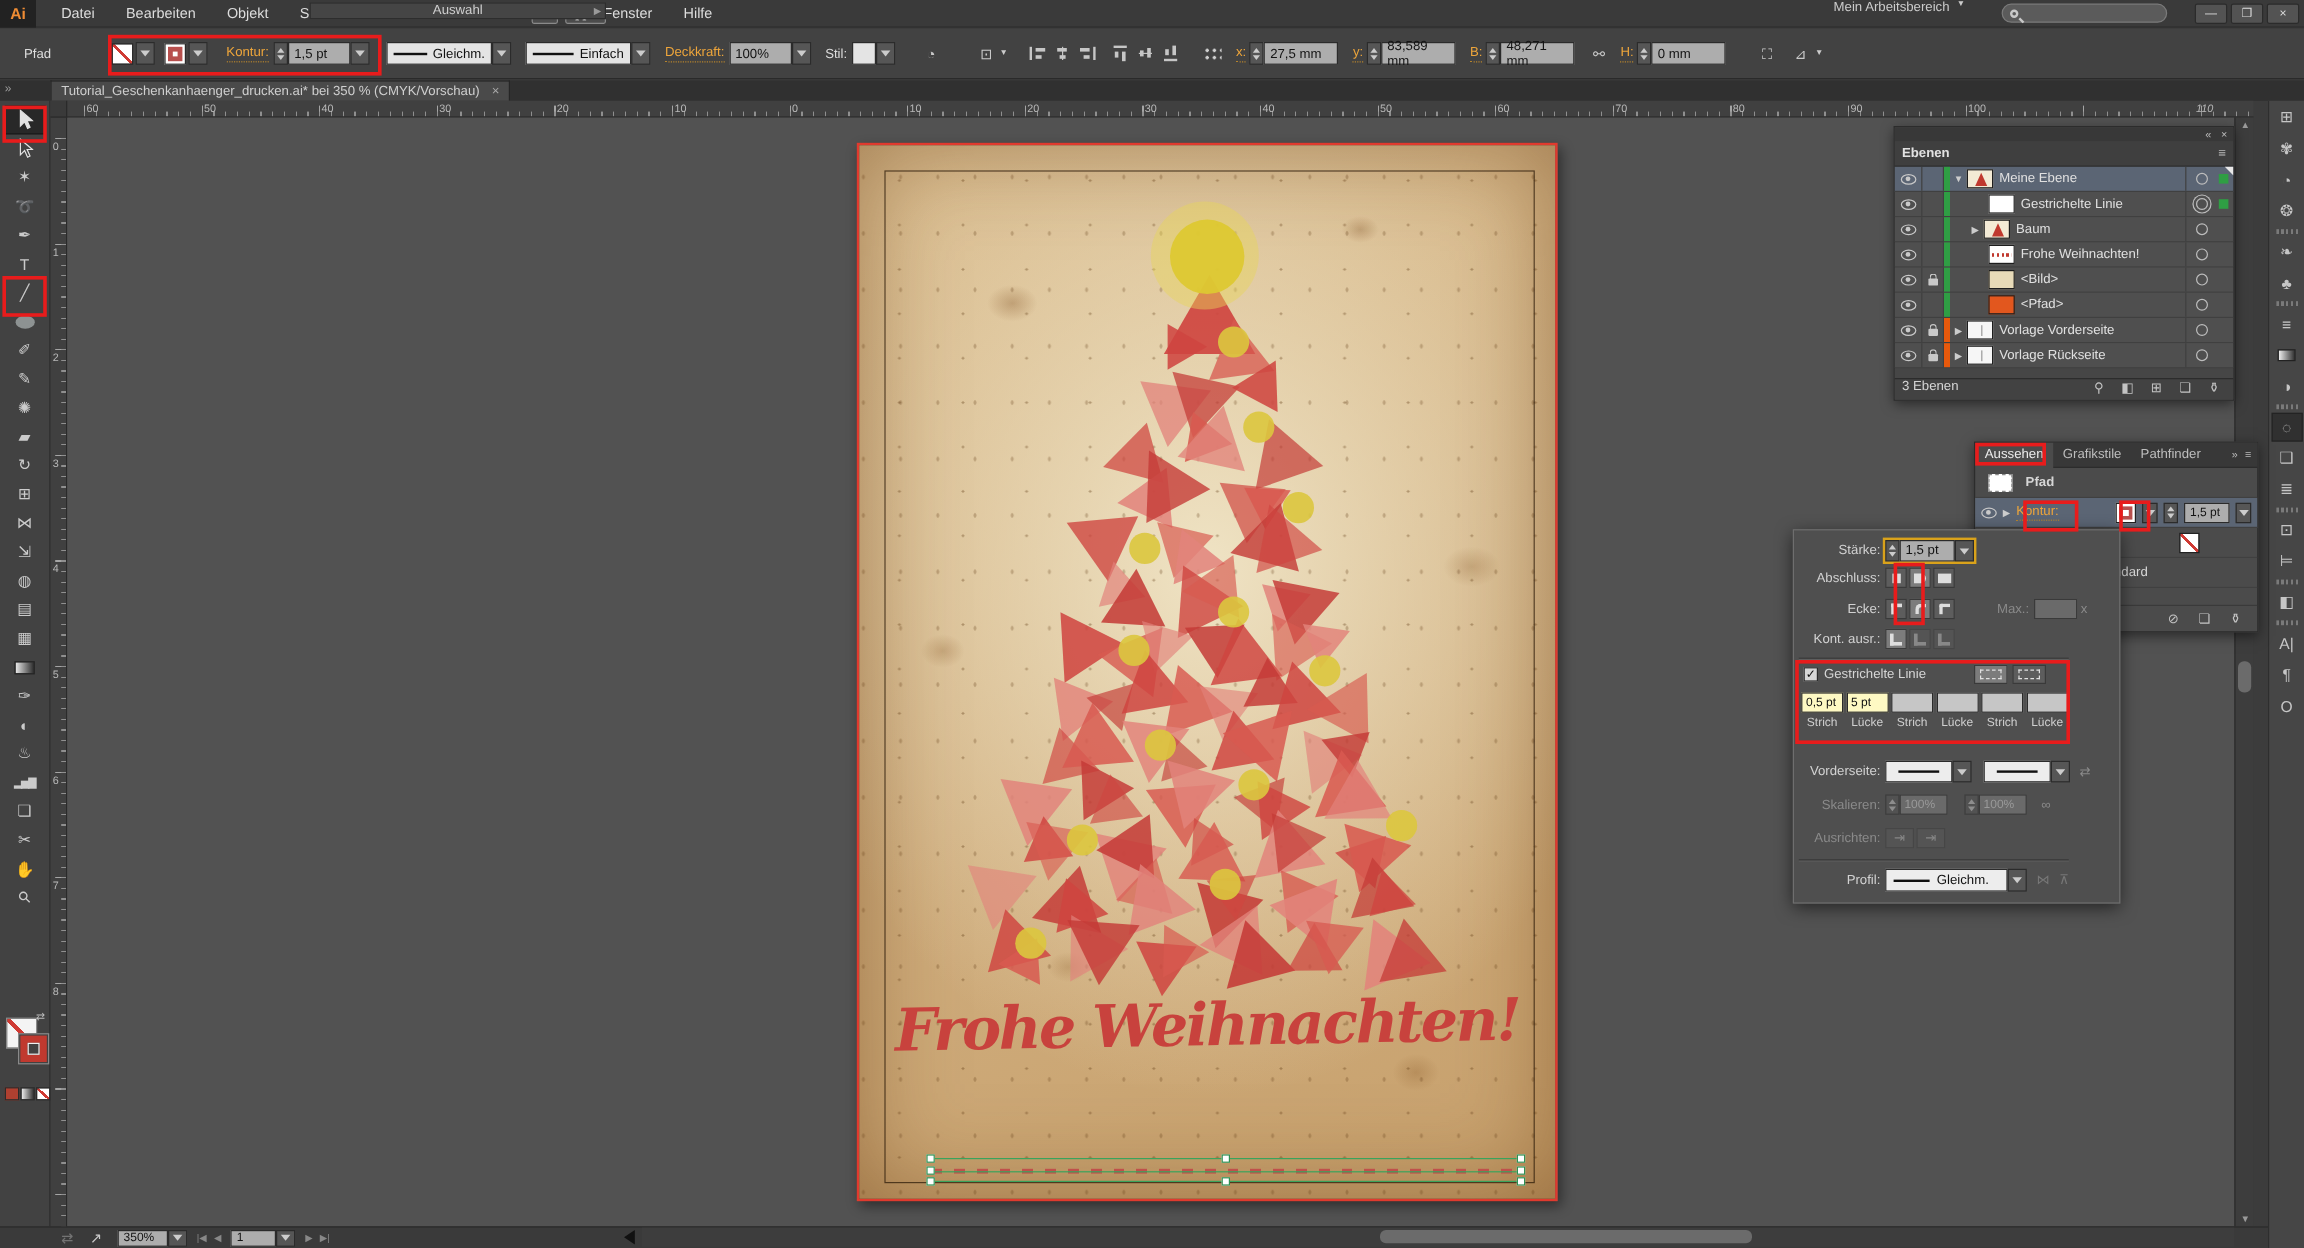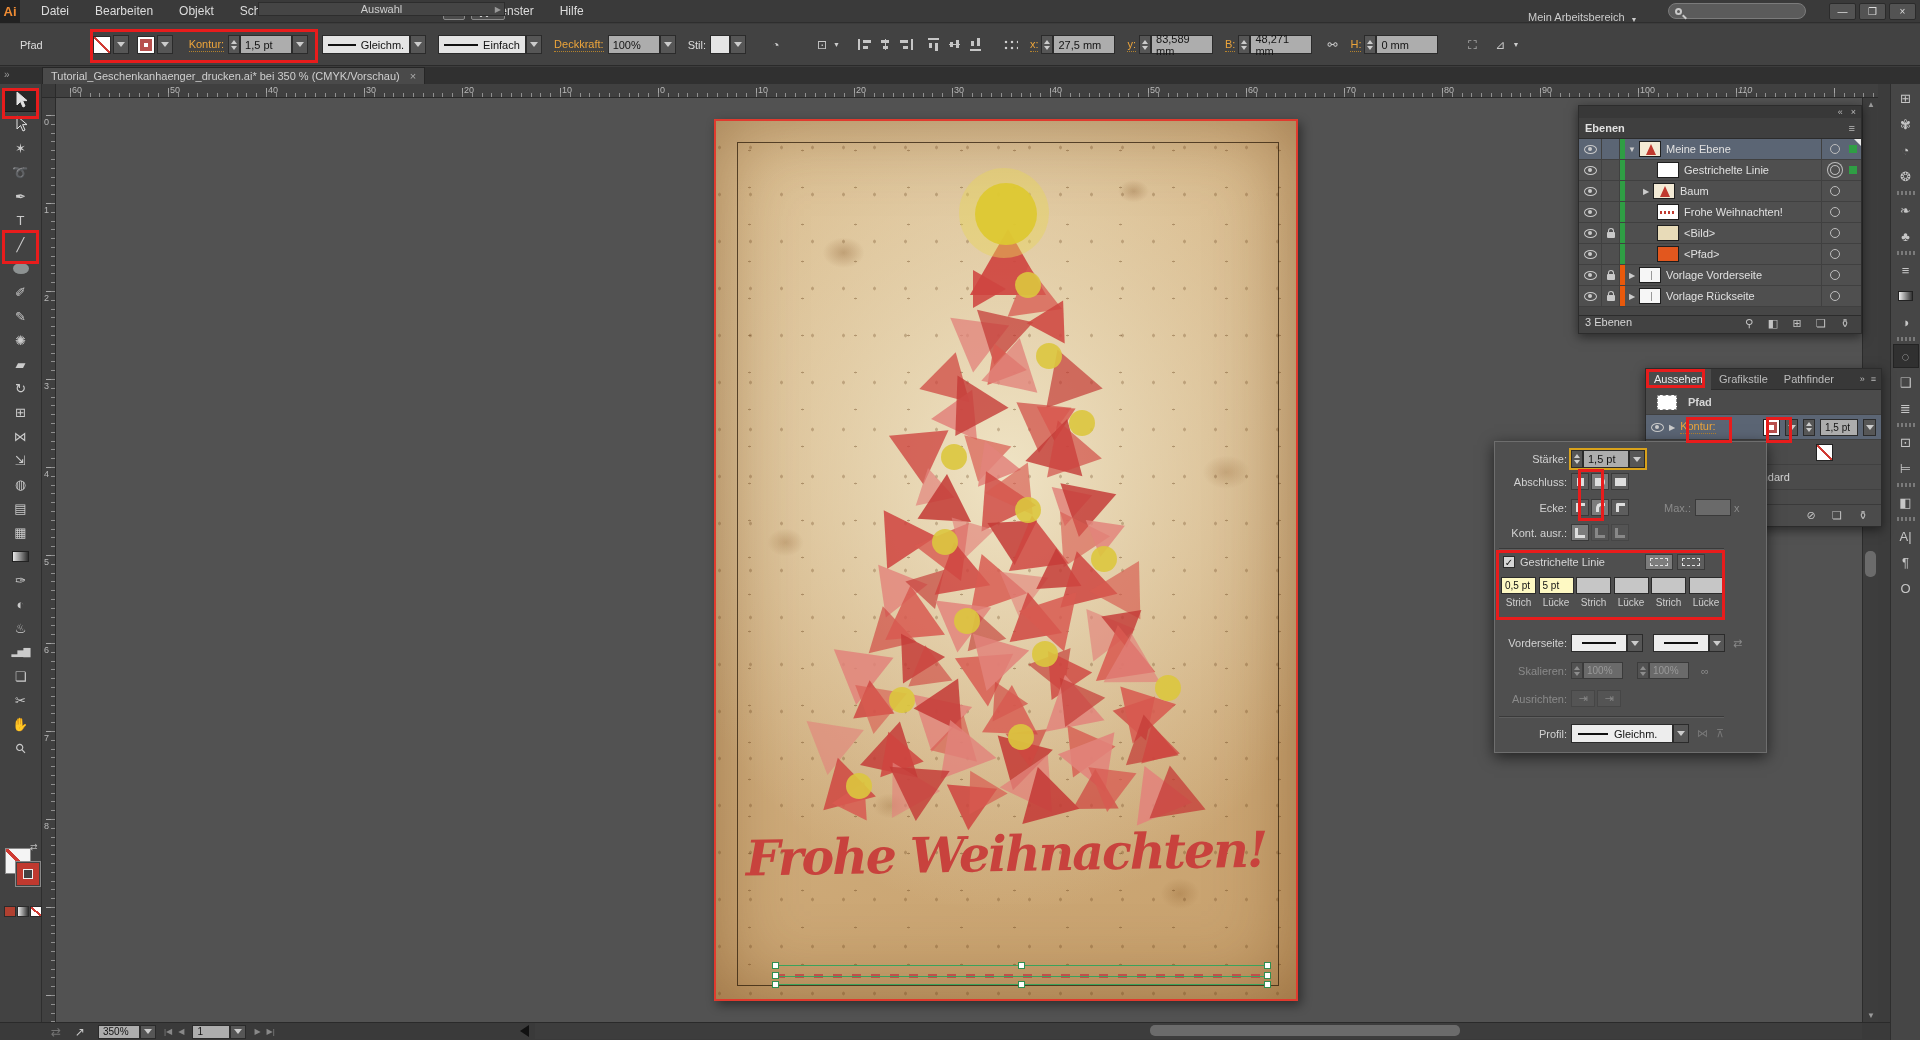--- a/index.html
+++ b/index.html
@@ -1,27 +1,27 @@
 <!DOCTYPE html>
 <html><head>
 <meta charset="utf-8">
 <style>
 *{margin:0;padding:0;box-sizing:border-box}
 html,body{background:#2a2a2a}
 body{font-family:"Liberation Sans","DejaVu Sans",sans-serif;font-size:11px;color:#d6d6d6}
 #app{position:relative;width:1920px;height:1040px;overflow:hidden;background:#3c3c3c}
 
 #menubar{position:absolute;left:0;top:0;width:1920px;height:23px;background:#3a3a3a;border-bottom:1px solid #2e2e2e;display:flex;align-items:center}
-#ai-logo{width:20px;height:23px;background:#222;color:#ef8c34;font-weight:bold;font-size:13px;display:flex;align-items:center;justify-content:center}
+#ai-logo{width:30px;height:23px;background:#222;color:#ef8c34;font-weight:bold;font-size:13px;display:flex;align-items:center;justify-content:center}
 #menu-items{display:flex;margin-left:8px}
 #menu-items .mi{padding:0 13px;color:#ddd;font-size:12px;line-height:23px;cursor:default}
 .chipbtn{height:16px;border:1px solid #8a8a8a;border-radius:2px;background:#4c4c4c;color:#ddd;font-size:10px;display:flex;align-items:center;justify-content:center;padding:0 4px}
 #br-btn{position:absolute;left:443px;top:4px;width:22px}
 #layout-btn{position:absolute;left:471px;top:4px;width:34px;gap:3px}
-#workspace{position:absolute;left:1528px;top:0;height:23px;display:flex;align-items:flex-end;gap:6px;color:#ccc;font-size:11px}
+#workspace{position:absolute;left:1528px;top:0;height:23px;display:flex;align-items:flex-start;gap:6px;color:#ccc;font-size:11px}
 #search-box{position:absolute;left:1668px;top:3px;width:138px;height:16px;background:#5b5b5b;border:1px solid #7b7b7b;border-radius:9px;display:flex;align-items:center;padding-left:6px;gap:4px}
 .mag{width:7px;height:7px;border:2px solid #c9c9c9;border-radius:50%;position:relative}
 .mag::after{content:"";position:absolute;left:5px;top:6px;width:5px;height:2px;background:#c9c9c9;transform:rotate(45deg)}
 .winbtn{position:absolute;top:3px;width:27px;height:17px;background:#535353;border:1px solid #2b2b2b;border-radius:2px;color:#ddd;display:flex;align-items:center;justify-content:center;font-size:10px}
 
 #controlbar{position:absolute;left:0;top:24px;width:1920px;height:42px;background:#424242;border-bottom:1px solid #2a2a2a;display:flex;align-items:center}
 .cb{display:flex;align-items:center}
 .field{background:#adadad;color:#141414;border:1px solid #2b2b2b;height:19px;display:flex;align-items:center;padding:0 4px;font-size:11px}
 .wfield{background:#e4e4e4;color:#111;border:1px solid #2b2b2b;height:19px;display:flex;align-items:center;padding:0 5px;font-size:11px}
 .ddl{width:16px;height:19px;background:#565656;border:1px solid #2b2b2b;display:flex;align-items:center;justify-content:center}
@@ -354,21 +354,21 @@
       <span class="rnum" style="left: 716px; top: 1px;">10</span>
       <span class="rnum" style="left: 814px; top: 1px;">20</span>
       <span class="rnum" style="left: 912px; top: 1px;">30</span>
       <span class="rnum" style="left: 1010px; top: 1px;">40</span>
       <span class="rnum" style="left: 1108px; top: 1px;">50</span>
       <span class="rnum" style="left: 1206px; top: 1px;">60</span>
       <span class="rnum" style="left: 1304px; top: 1px;">70</span>
       <span class="rnum" style="left: 1402px; top: 1px;">80</span>
       <span class="rnum" style="left: 1500px; top: 1px;">90</span>
       <span class="rnum" style="left: 1598px; top: 1px;">100</span>
-      <span class="rnum" style="left: 1696px; top: 1px; font-style: italic;">110</span>
+      <span class="rnum" style="left: 1788px; top: 1px; font-style: italic;">110</span>
     </div>
   <div id="vruler">
       <span class="rnum" style="left: 2px; top: 19px;">0</span>
       <span class="rnum" style="left: 2px; top: 107px;">1</span>
       <span class="rnum" style="left: 2px; top: 195px;">2</span>
       <span class="rnum" style="left: 2px; top: 283px;">3</span>
       <span class="rnum" style="left: 2px; top: 371px;">4</span>
       <span class="rnum" style="left: 2px; top: 459px;">5</span>
       <span class="rnum" style="left: 2px; top: 547px;">6</span>
       <span class="rnum" style="left: 2px; top: 635px;">7</span>

